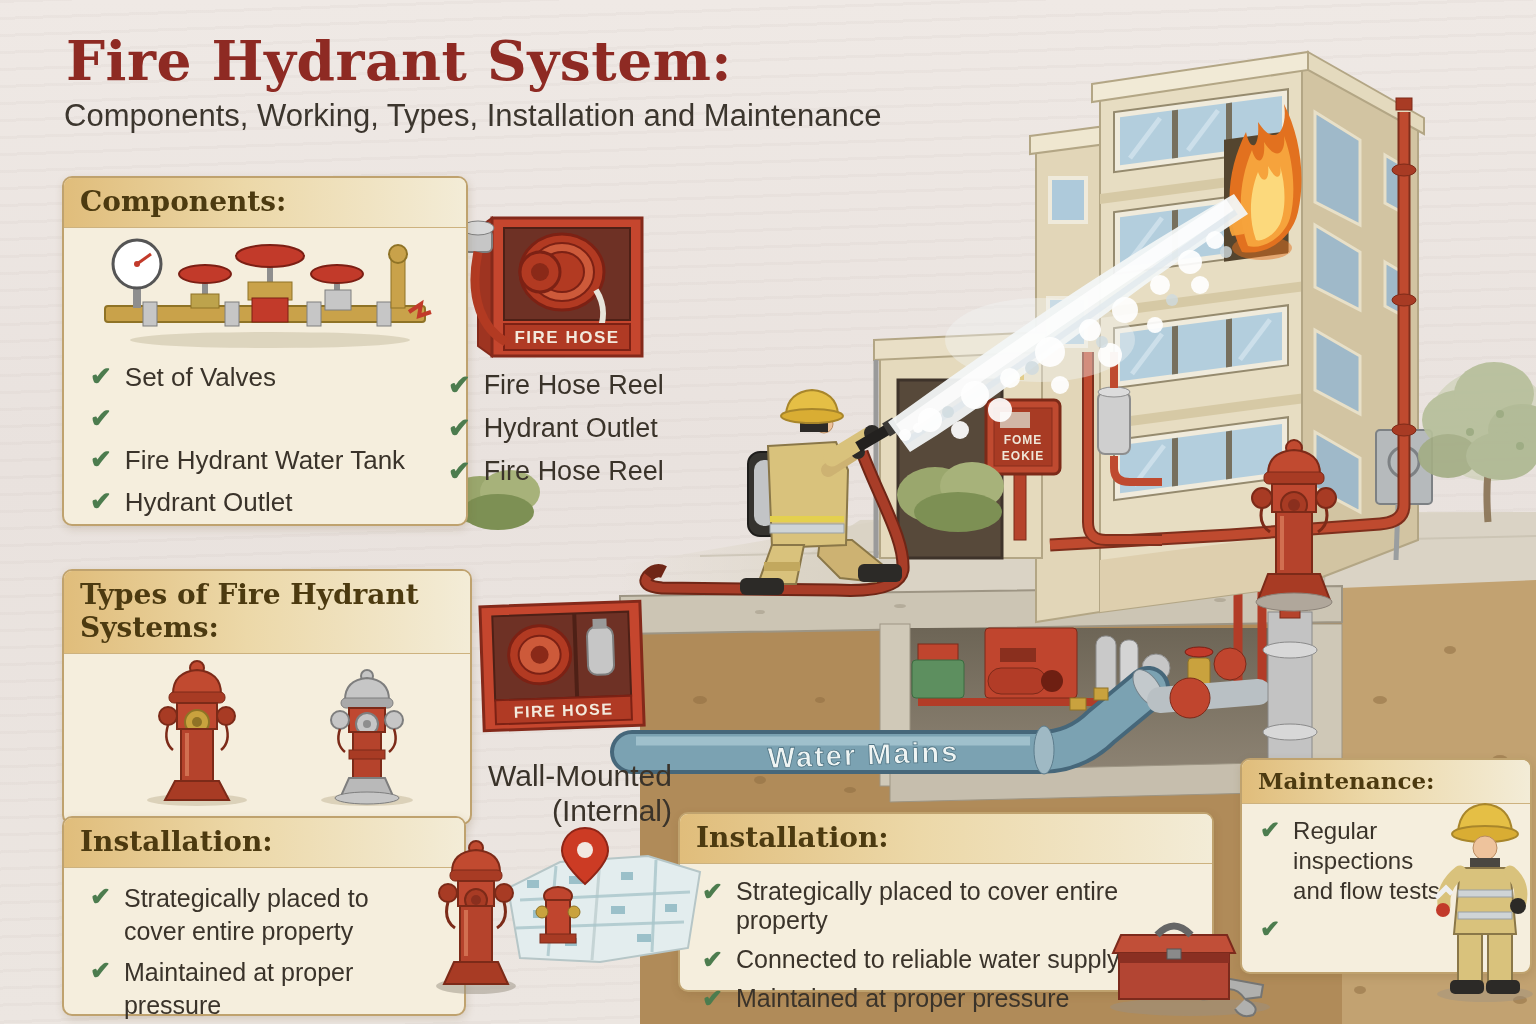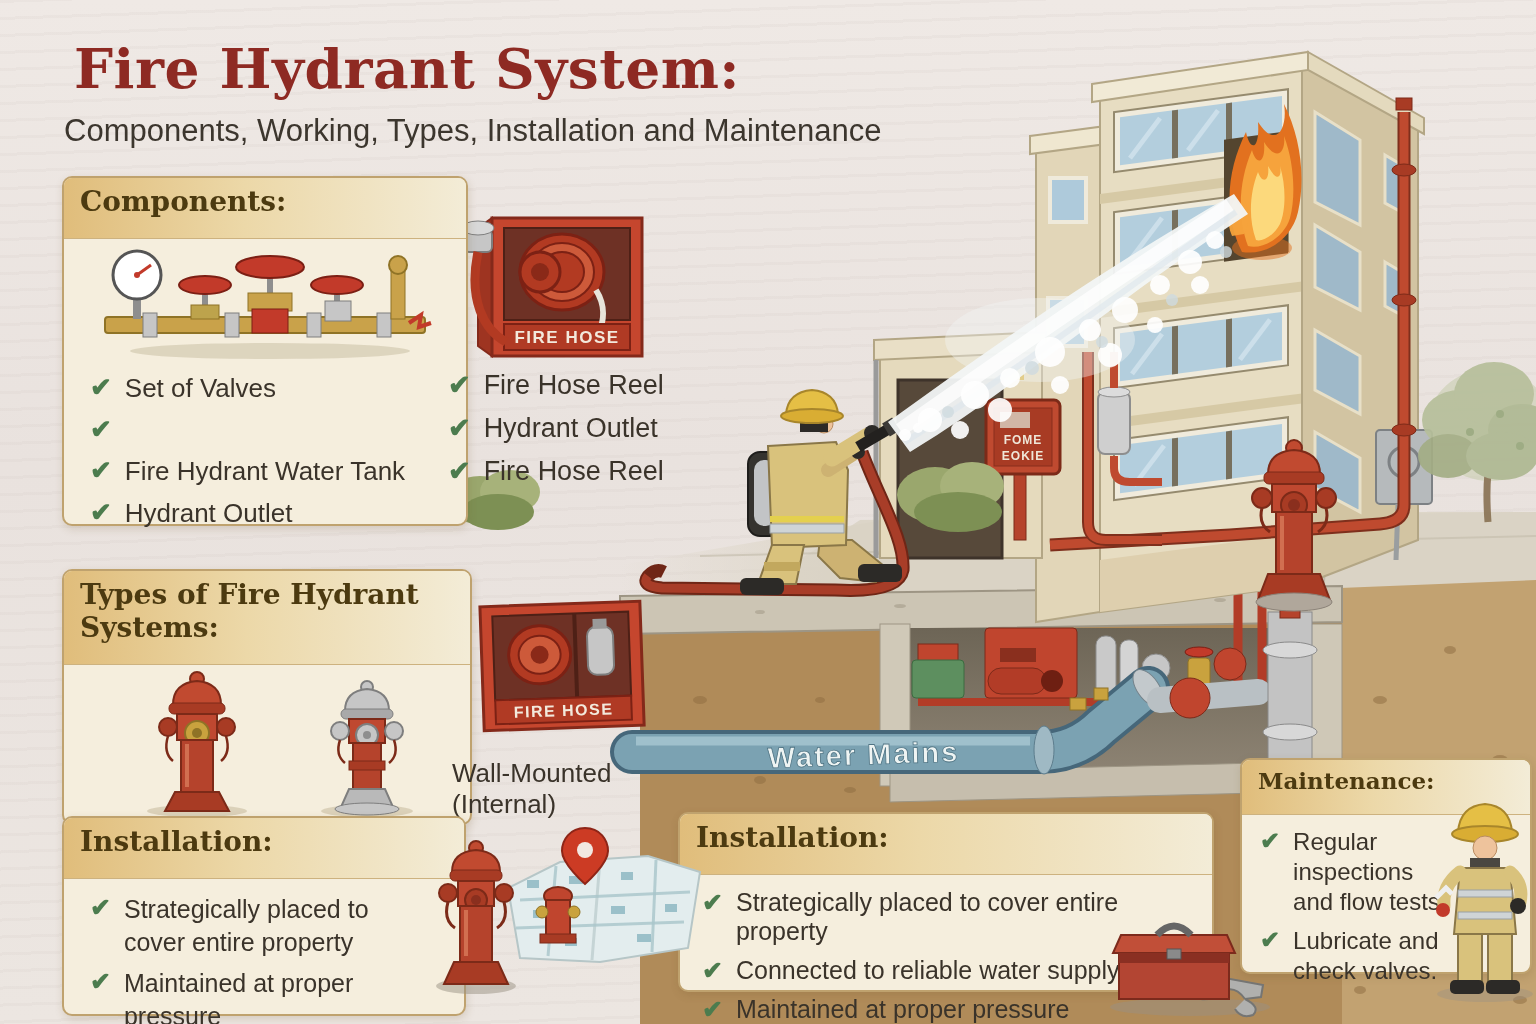--- a/index.html
+++ b/index.html
@@ -7,36 +7,36 @@
        font-family:"Liberation Sans",sans-serif;
        background:#ebe5e1;}
   .paper{position:absolute;inset:0;
        background:
          repeating-linear-gradient(178deg, rgba(205,195,190,.14) 0 3px, rgba(255,255,255,0) 3px 17px),
          linear-gradient(180deg,#efe9e5,#e9e2de 45%,#ece6e1);
        z-index:0;}
   #scene{position:absolute;left:0;top:0;z-index:1;}
   .overlay-art{position:absolute;z-index:8;}
   .title{position:absolute;left:62px;top:24px;width:990px;z-index:5;}
-  .title h1{margin:12px;font-family:"DejaVu Serif",serif;font-weight:bold;
+  .title h1{margin:4px;font-family:"DejaVu Serif",serif;font-weight:bold;
         font-size:55px;letter-spacing:.5px;color:#8e2a23;}
   .title p{margin:5px 0 0 2px;font-size:31px;color:#3c362e;}
   .box{position:absolute;background:#f5eedd;border:2px solid #bfa26e;border-radius:10px;
        box-shadow:1px 3px 8px rgba(110,85,40,.18);z-index:5;overflow:visible;}
   .band{font-family:"DejaVu Serif",serif;font-weight:bold;font-size:28px;color:#4c3a10;
        background:linear-gradient(90deg,#e0bd7b 0%,#ecd8a8 45%,#f3ecd7 100%);
-       padding:7px 16px 20px;border-radius:8px 8px 0 0;border-bottom:1px solid #cdb27f;}
+       padding:7px 16px 9px;border-radius:8px 8px 0 0;border-bottom:1px solid #cdb27f;}
   ul.checks{list-style:none;margin:0;padding:0;}
   ul.checks li{display:flex;align-items:flex-start;gap:13px;color:#3a332a;}
   .ck{color:#4c7c4e;font-weight:bold;line-height:1.15;}
   .art{display:block;margin:0 auto;}
   .mid-list{position:absolute;left:448px;top:370px;width:240px;z-index:5;}
   .mid-list li{font-size:27px;margin-bottom:12px;}
-  .wall-label{position:absolute;left:452px;top:758px;width:220px;text-align:left;
-       font-size:26px;color:#3a332a;line-height:1.18;z-index:5;}
+  .wall-label{position:absolute;left:452px;top:758px;width:220px;text-align:right;
+       font-size:30px;color:#3a332a;line-height:1.18;z-index:5;}
   .types-labels{display:flex;margin-top:8px;gap:41px;}
   .types-labels span{display:block;font-size:26px;color:#3a332a;text-align:center;}
   .ff-svg{position:absolute;right:-10px;top:34px;z-index:9;}
 </style>
 </head>
 <body>
 <div class="paper"></div>
 
 <svg id="scene" width="1536" height="1024" viewBox="0 0 1536 1024">
   <defs>
@@ -572,21 +572,20 @@
 
 <section class="box" style="left:1240px;top:758px;width:288px;height:212px">
   <div class="band" style="font-size:23px"><span>Maintenance:</span></div>
   <ul class="checks" style="padding:12px 0 0 18px;font-size:24px;width:182px;line-height:1.25;">
     <li>
         <span class="ck">✔</span>
         <span>Regular inspections and flow tests</span>
       </li>
     <li style="margin-top:9px">
         <span class="ck">✔</span>
-        <span>Lubricate and check valves.</span>
       </li>
   </ul>
   <svg class="ff-svg" width="110" height="210" viewBox="0 0 110 210">
     <ellipse cx="55" cy="200" rx="48" ry="8" fill="#9a9184" opacity=".4"></ellipse>
     <path d="M28,38 Q30,12 55,10 Q80,12 82,38 Z" fill="#e5bf45" stroke="#a8862b" stroke-width="2"></path>
     <ellipse cx="55" cy="40" rx="33" ry="8" fill="#d9ad33" stroke="#a8862b" stroke-width="2"></ellipse>
     <circle cx="55" cy="54" r="12" fill="#eec39c" stroke="#b98c62"></circle>
     <rect x="40" y="64" width="30" height="10" fill="#4a4741"></rect>
     <path d="M30,74 L80,74 L86,140 L24,140 Z" fill="#d9c27c" stroke="#8a7748" stroke-width="2"></path>
     <rect x="28" y="96" width="54" height="7" fill="#cfd4d6" stroke="#9aa0a3"></rect>

